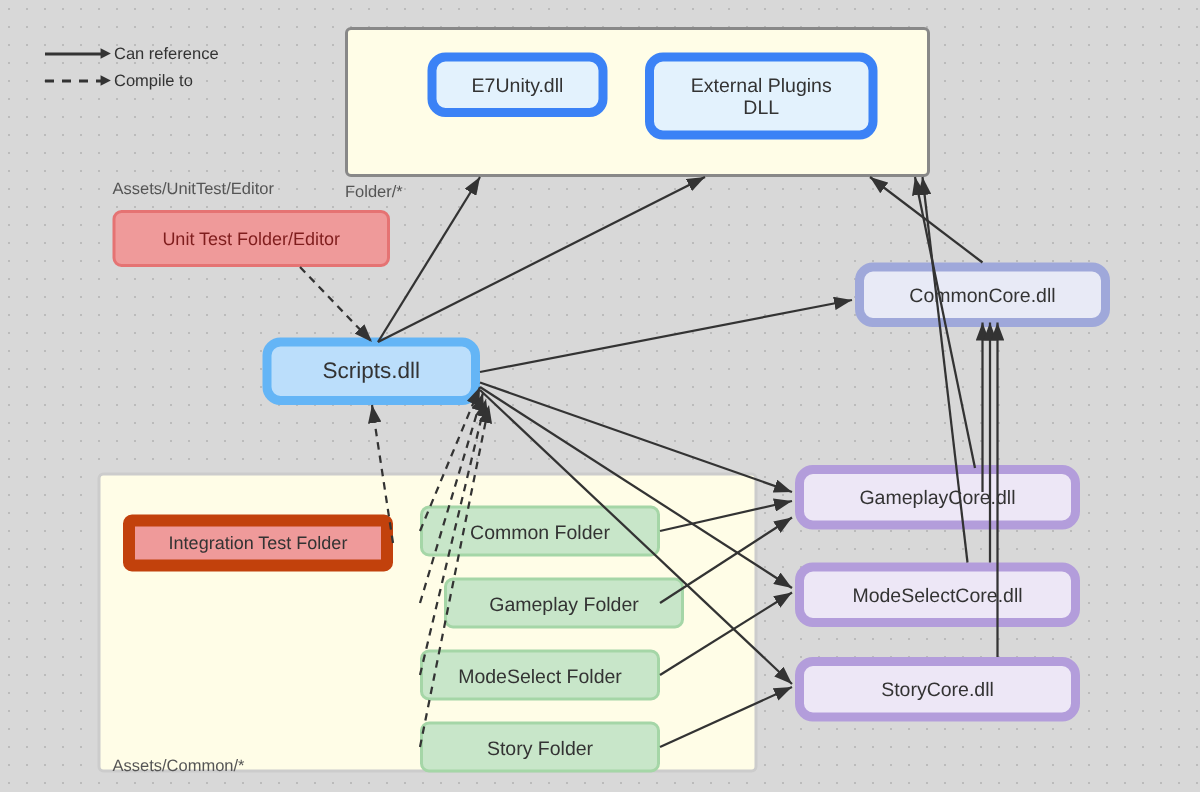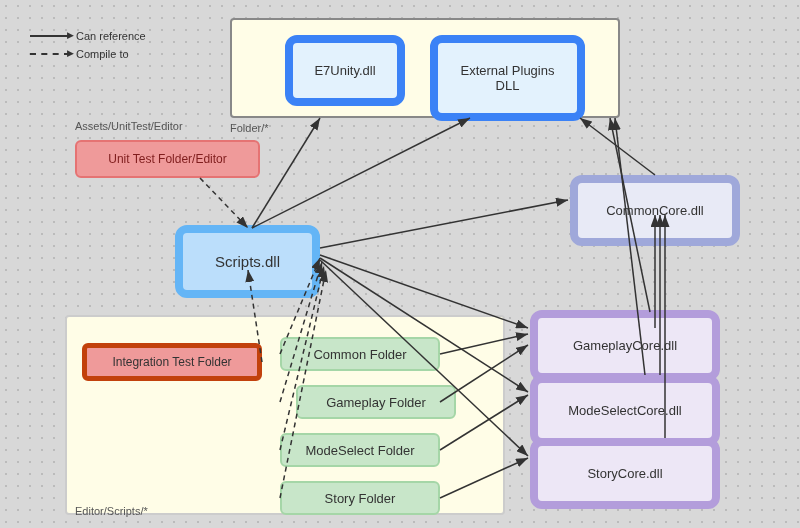--- a/index.html
+++ b/index.html
@@ -74,23 +74,23 @@
       top: 122px;
       left: 230px;
       font-size: 11px;
       color: #555;
     }
 
     
     .dll-box {
       position: absolute;
       background: #e3f2fd;
-      border: 8px solid #3b82f6;
+      border: 6px solid #3b82f6;
       border-radius: 12px;
-      padding: 20px 18px;
+      padding: 8px 18px;
       font-size: 13px;
       color: #333;
       text-align: center;
     }
 
     .e7unity-dll {
       top: 35px;
       left: 285px;
       width: 120px;
     }
@@ -193,21 +193,21 @@
     }
 
     
     .integration-test-box {
       position: absolute;
       top: 343px;
       left: 82px;
       width: 180px;
       height: 38px;
       background: #ef9a9a;
-      border: 5px solid #c2410c;
+      border: 8px solid #c2410c;
       border-radius: 6px;
       display: flex;
       align-items: center;
       justify-content: center;
       font-size: 12px;
       color: #333;
     }
 
     
     .folder-box {
@@ -284,21 +284,21 @@
   <span>Scripts.dll</span>
 </div>
 
 <div class="assets-unit-test-label">Assets/UnitTest/Editor</div>
 
 <div class="unit-test-box">
   <span>Unit Test Folder/Editor</span>
 </div>
 
 <div class="assets-scripts-box"></div>
-<div class="assets-scripts-label">Editor/Scripts/*</div>
+<div class="assets-scripts-label">Assets/Common/*</div>
 
 <div class="integration-test-box">
   <span>Integration Test Folder</span>
 </div>
 
 <div class="folder-box common-folder">
   <span>Common Folder</span>
 </div>
 
 <div class="folder-box gameplay-folder">

